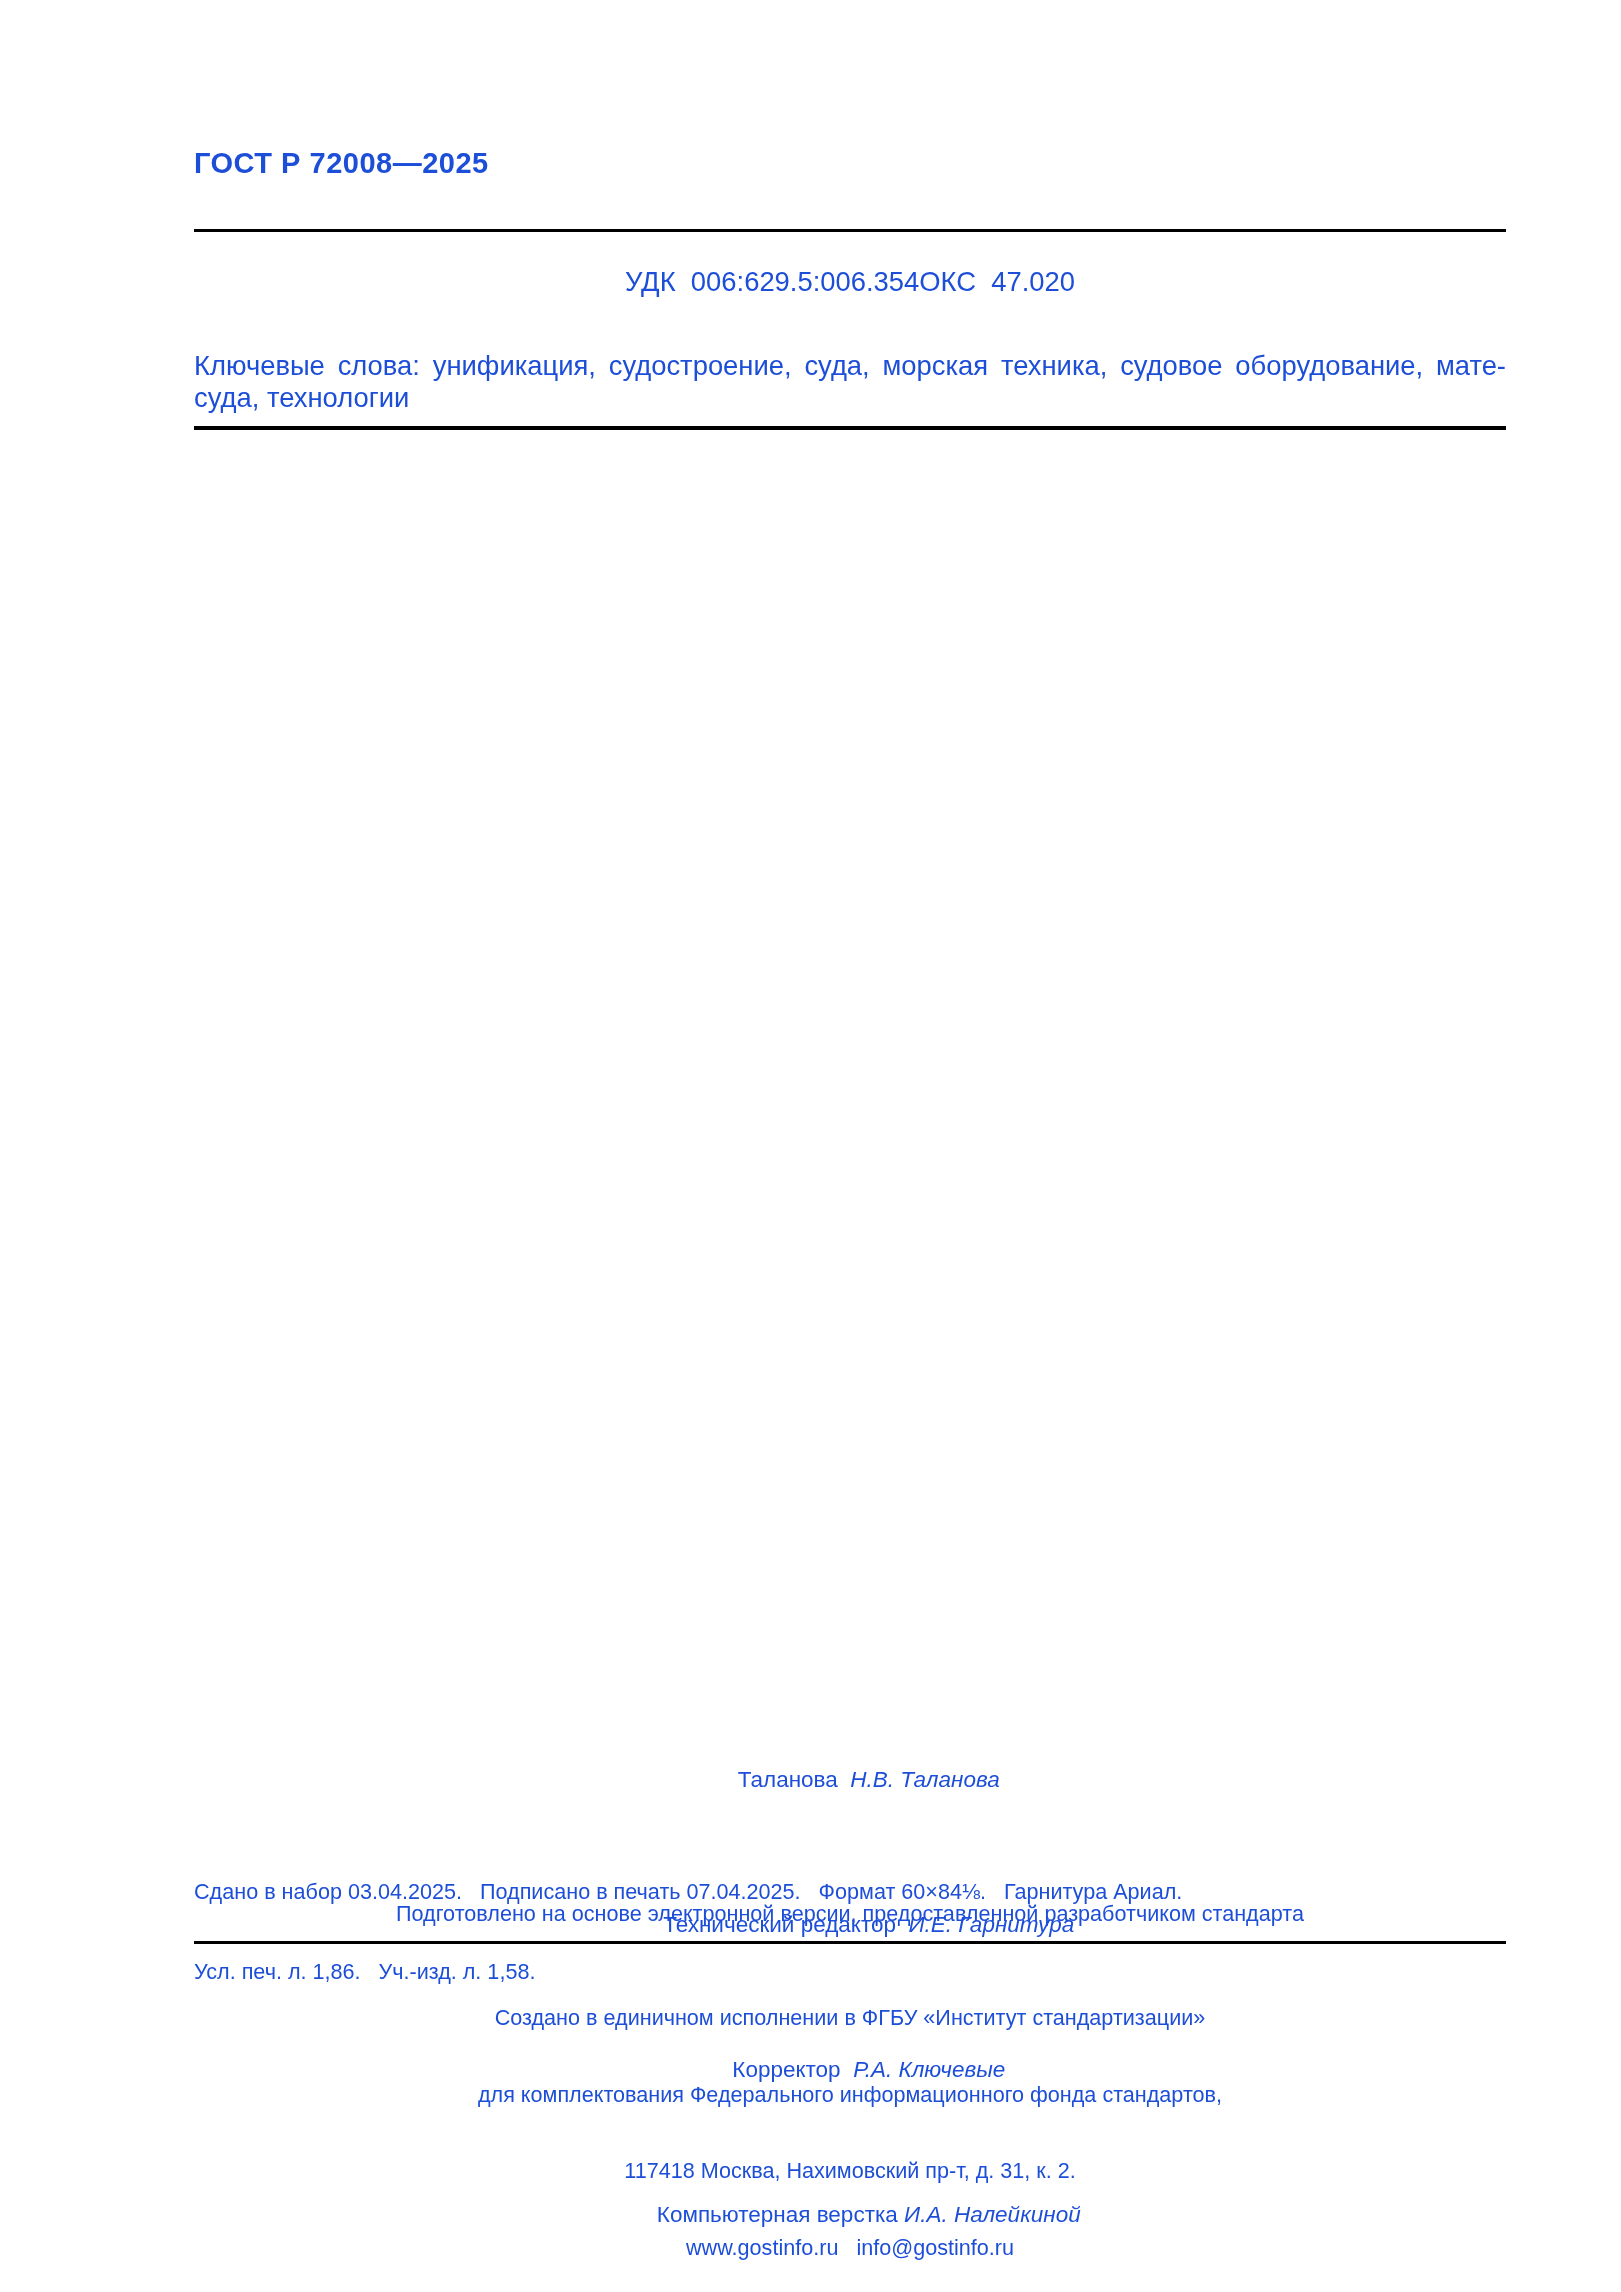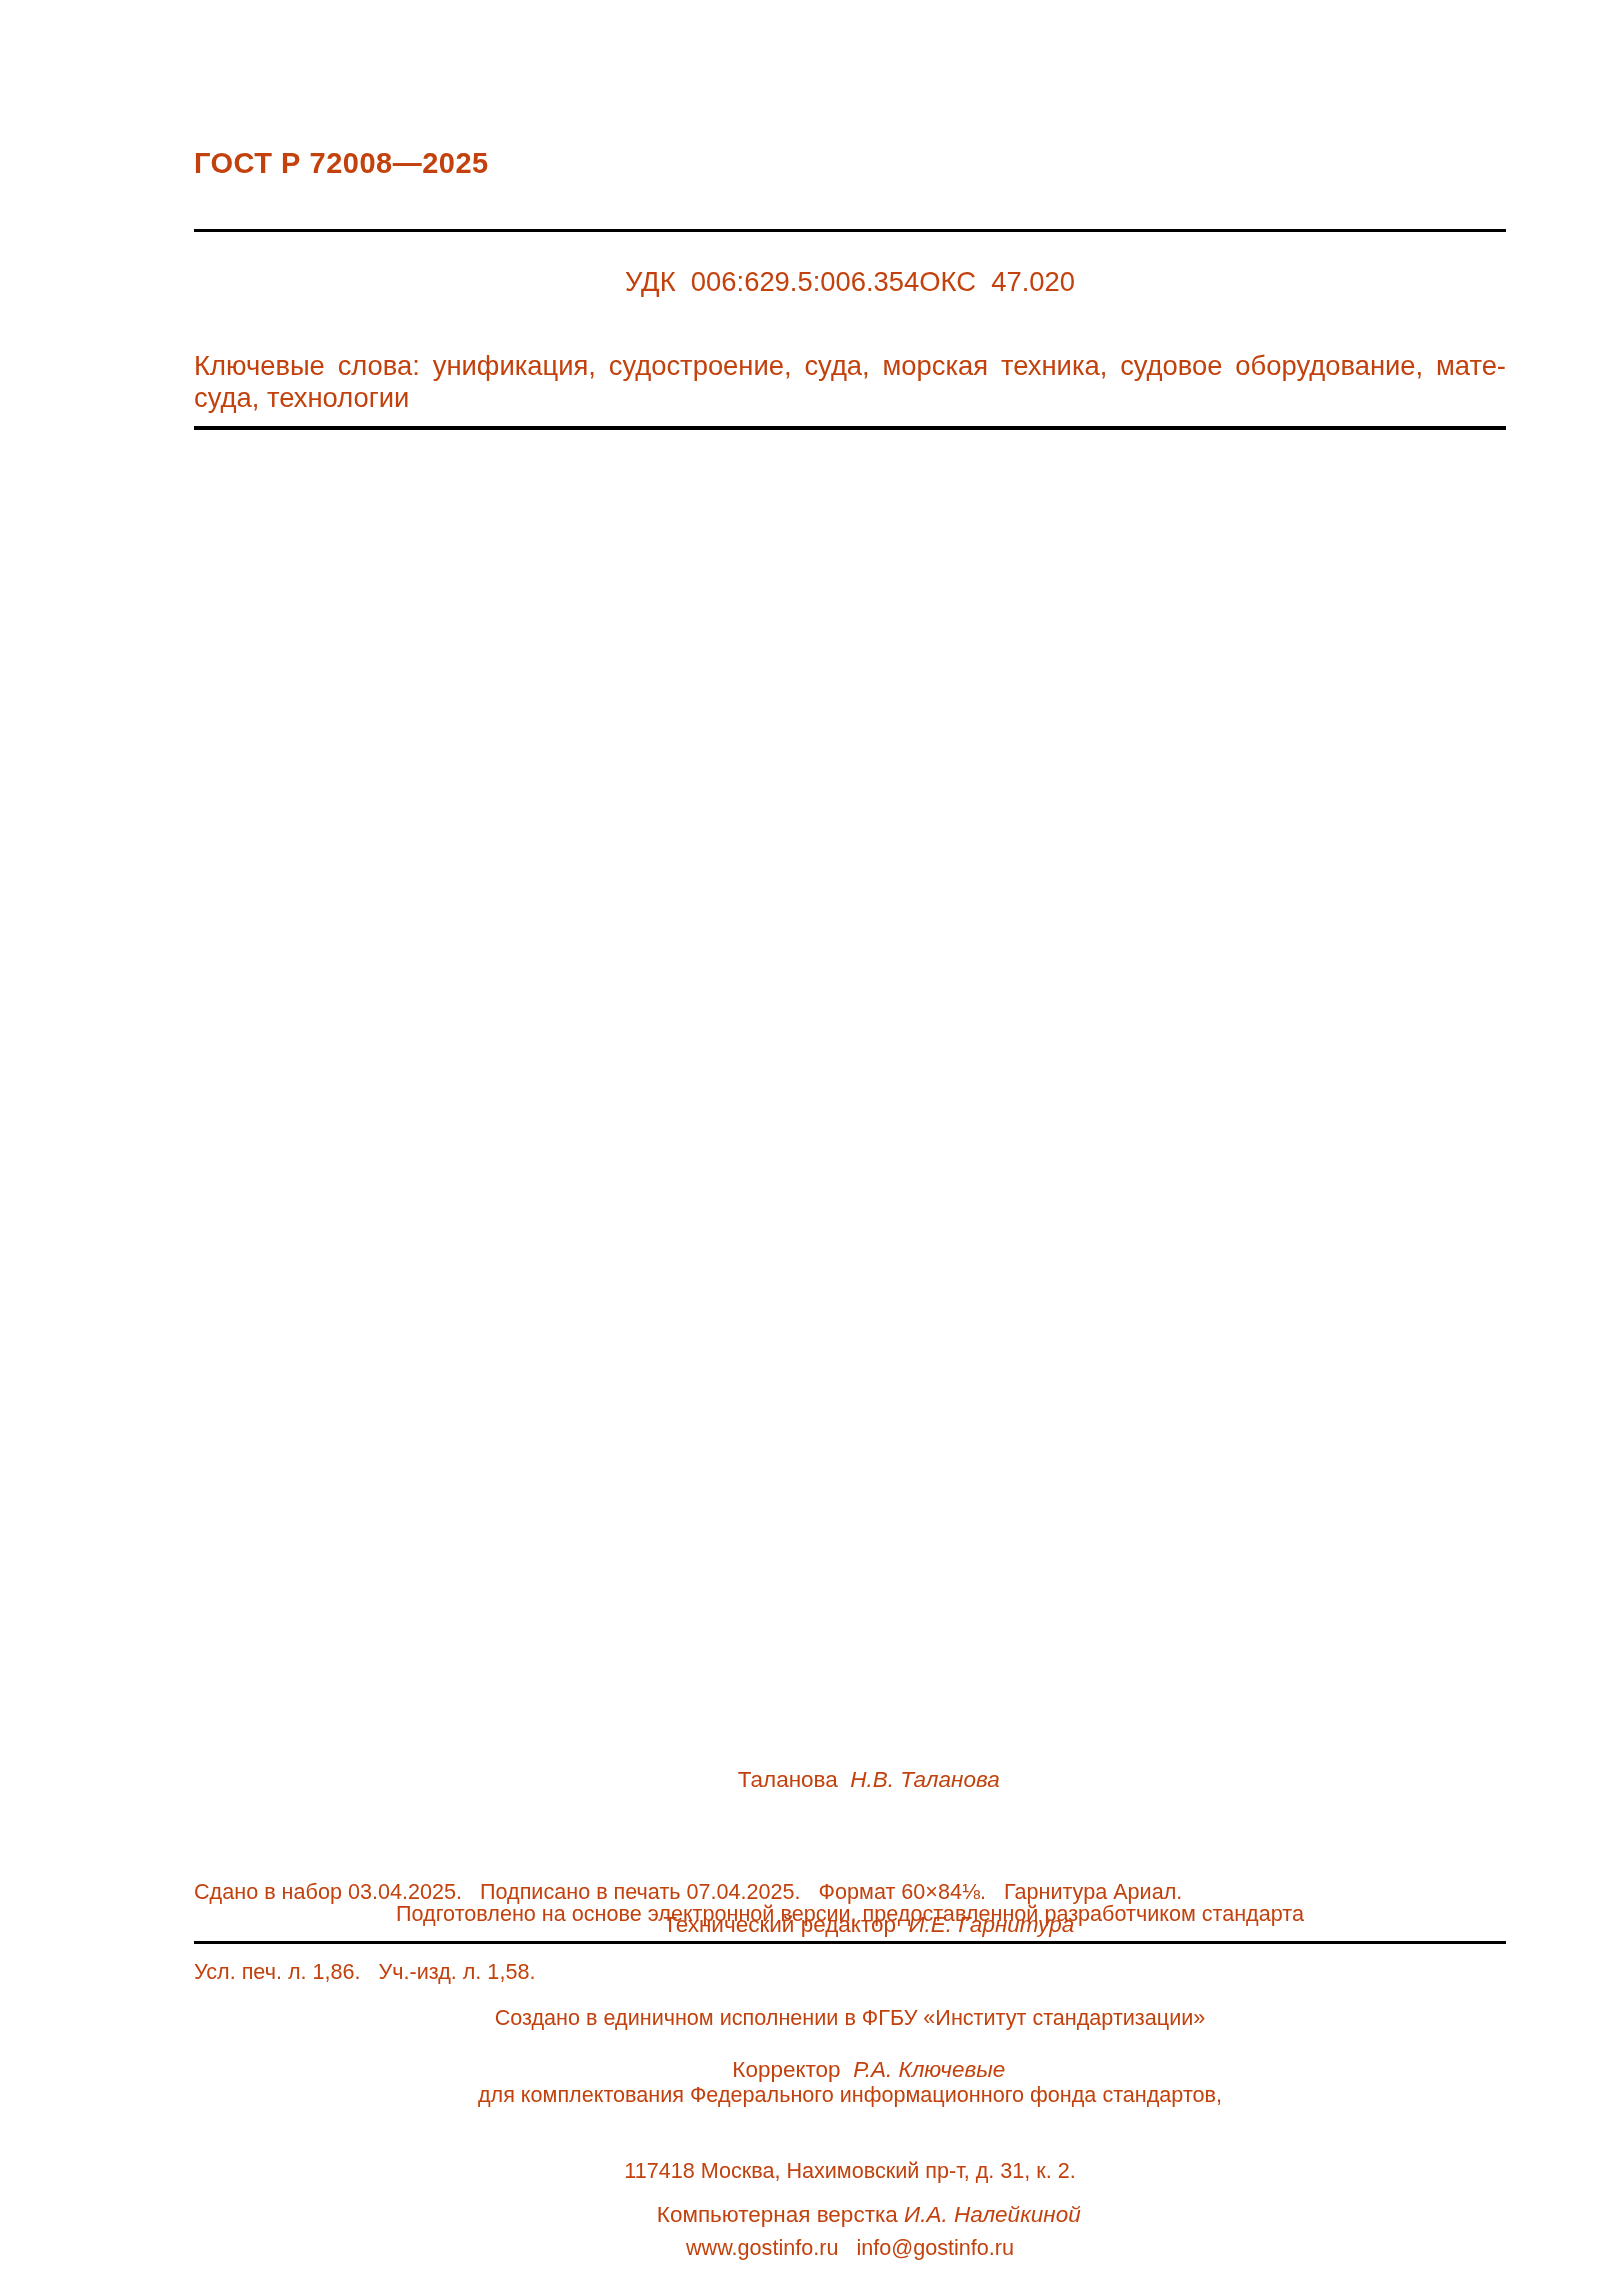--- a/index.html
+++ b/index.html
@@ -5,21 +5,21 @@
   html, body {
     margin: 0;
     padding: 0;
     background: #ffffff;
   }
   .page {
     position: relative;
     width: 1621px;
     height: 2293px;
     background: #ffffff;
-    color: #c2410c;
+    color: #1d4ed8;
     font-family: "Liberation Sans", "DejaVu Sans", sans-serif;
     overflow: hidden;
   }
   .content-col {
     position: absolute;
     left: 194px;
     width: 1312px;
   }
   .std-num {
     top: 145px;

